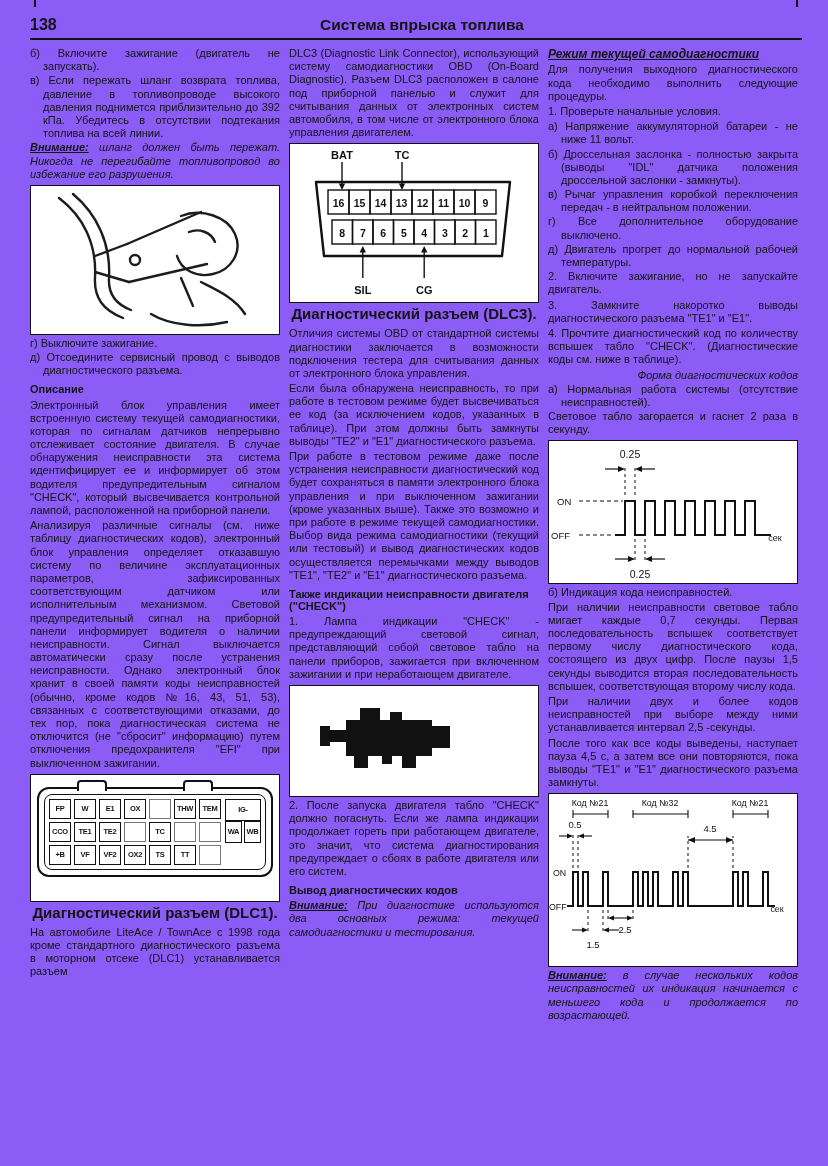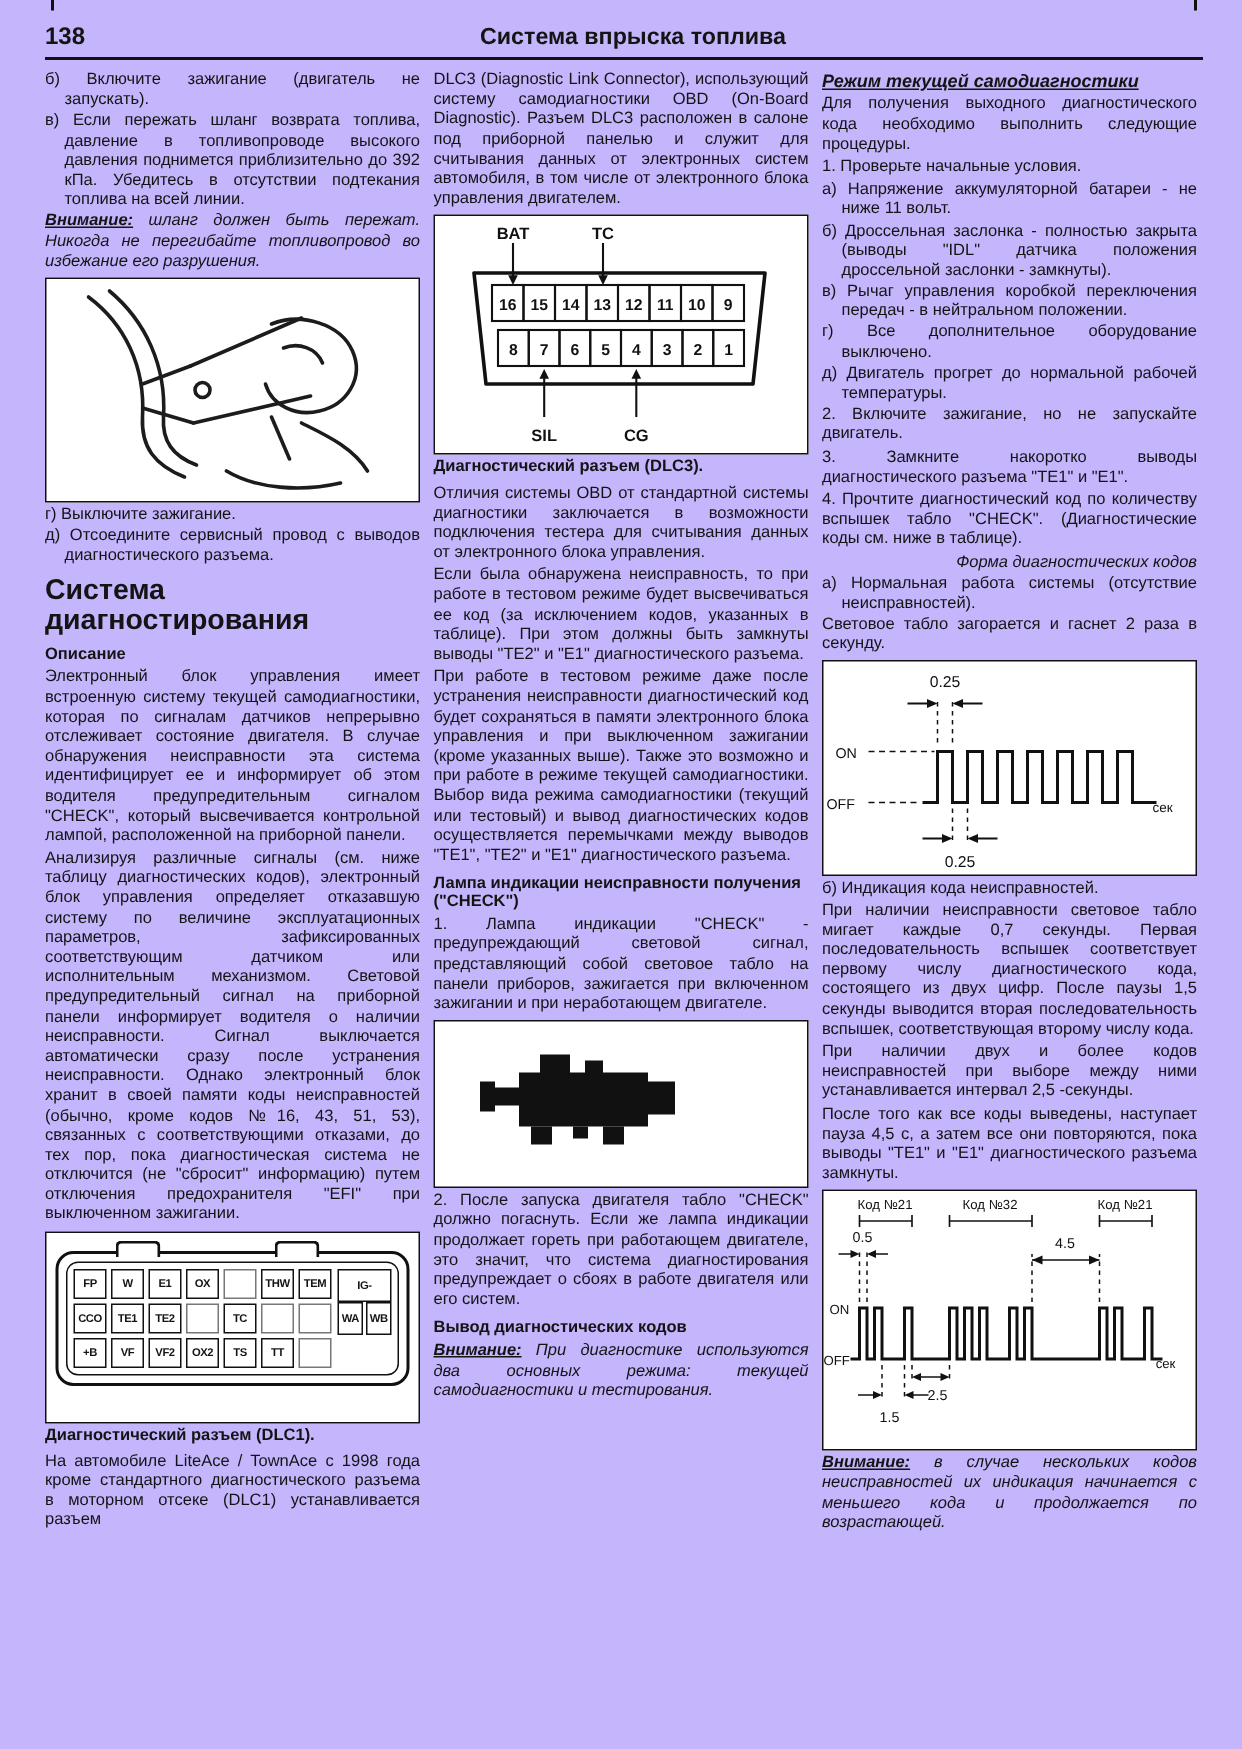--- a/index.html
+++ b/index.html
@@ -1,17 +1,17 @@
 <!DOCTYPE html>
 <html><head>
 <meta charset="utf-8">
 <style>
   html,body{margin:0;padding:0;background:#d8d8d4;}
   .page{
-    width:828px;height:1166px;background:#c4b5fd;position:relative;
+    width:828px;height:1166px;background:#8b5cf6;position:relative;
     font-family:"Liberation Sans",sans-serif;color:#141414;overflow:hidden;
     box-sizing:border-box;
   }
   .hdr{
     margin:8px 26px 0 30px;display:flex;align-items:flex-end;position:relative;
     border-bottom:2.5px solid #111;padding-bottom:4px;height:26px;
   }
   .hdr .pnum{font-weight:bold;font-size:16px;}
   .hdr .ptitle{
     position:absolute;left:12px;right:0;text-align:center;font-weight:bold;font-size:15.5px;
@@ -22,21 +22,21 @@
   .p{margin:0 0 2px;}
   .li{padding-left:13px;text-indent:-13px;margin:0 0 1px;}
   .note-label{font-style:italic;font-weight:bold;text-decoration:underline;}
   .note-text{font-style:italic;}
   .h1{font-size:19px;font-weight:bold;line-height:1.05;margin:7px 0 4px;text-align:left;}
   .h2{font-size:11px;font-weight:bold;line-height:1.1;margin:6px 0 3px;text-align:left;}
   .h3-ital{font-size:12px;font-weight:bold;font-style:italic;text-decoration:underline;margin:0 0 2px;text-align:left;}
   .sub-ital{font-style:italic;margin:2px 0 1px;text-align:right;}
   .fig{border:1.6px solid #111;background:#fff;margin:4px 0 2px;overflow:hidden;}
   .fig svg{display:block;}
-  .fig-caption{font-weight:bold;font-size:11px;margin:1px 0 4px;text-align:left;}
+  .fig-caption{font-weight:bold;font-size:15px;margin:1px 0 4px;text-align:center;}
   svg text{font-family:"Liberation Sans",sans-serif;fill:#111;}
   
   .dlc1-wrap{padding:12px 6px 24px;}
   .dlc1-conn{border:2.2px solid #111;border-radius:12px;padding:5px;position:relative;background:#fff;}
   .dlc1-tab{position:absolute;top:-9px;width:26px;height:9px;border:2.2px solid #111;border-bottom:none;border-radius:4px 4px 0 0;background:#fff;}
   .dlc1-inner{border:1.6px solid #111;border-radius:8px;padding:4px;display:flex;gap:4px;}
   .dlc1-grid{display:grid;grid-template-columns:repeat(7,1fr);grid-auto-rows:20px;gap:3px;flex:1;}
   .pin{border:1.4px solid #111;display:flex;align-items:center;justify-content:center;
        font-size:7.5px;font-weight:bold;letter-spacing:-0.3px;background:#fff;}
   .pin.empty{border-color:#777;}
@@ -79,21 +79,20 @@
             <path d="M150,92 L162,120"></path>
             <path d="M170,96 C186,104 204,112 214,128"></path>
             <path d="M120,128 C140,140 170,142 196,136"></path>
           </g>
         </svg>
       </div>
 
       <p class="li">г) Выключите зажигание.</p>
       <p class="li">д) Отсоедините сервисный провод с выводов диагностического разъема.</p>
 
-      <div class="h1">Система диагностирования</div>
       <div class="h2">Описание</div>
 
       <p class="p">Электронный блок управления имеет встроенную систему текущей самодиагностики, которая по сигналам датчиков непрерывно отслеживает состояние двигателя. В случае обнаружения неисправности эта система идентифицирует ее и информирует об этом водителя предупредительным сигналом "CHECK", который высвечивается контрольной лампой, расположенной на приборной панели.</p>
       <p class="p">Анализируя различные сигналы (см. ниже таблицу диагностических кодов), электронный блок управления определяет отказавшую систему по величине эксплуатационных параметров, зафиксированных соответствующим датчиком или исполнительным механизмом. Световой предупредительный сигнал на приборной панели информирует водителя о наличии неисправности. Сигнал выключается автоматически сразу после устранения неисправности. Однако электронный блок хранит в своей памяти коды неисправностей (обычно, кроме кодов №16, 43, 51, 53), связанных с соответствующими отказами, до тех пор, пока диагностическая система не отключится (не "сбросит" информацию) путем отключения предохранителя "EFI" при выключенном зажигании.</p>
 
       <div class="fig dlc1-wrap">
         <div class="dlc1-conn">
           <span class="dlc1-tab" style="left:38px;"></span>
           <span class="dlc1-tab" style="right:58px;"></span>
           <div class="dlc1-inner">
@@ -195,21 +194,21 @@
           <path d="M134.2,102 l-3.2,6.5 h6.4 z" fill="#111"></path>
           <text x="134.2" y="150" text-anchor="middle" font-size="11" font-weight="bold">CG</text>
         </svg>
       </div>
       <div class="fig-caption">Диагностический разъем (DLC3).</div>
 
       <p class="p">Отличия системы OBD от стандартной системы диагностики заключается в возможности подключения тестера для считывания данных от электронного блока управления.</p>
       <p class="p">Если была обнаружена неисправность, то при работе в тестовом режиме будет высвечиваться ее код (за исключением кодов, указанных в таблице). При этом должны быть замкнуты выводы "ТЕ2" и "Е1" диагностического разъема.</p>
       <p class="p">При работе в тестовом режиме даже после устранения неисправности диагностический код будет сохраняться в памяти электронного блока управления и при выключенном зажигании (кроме указанных выше). Также это возможно и при работе в режиме текущей самодиагностики. Выбор вида режима самодиагностики (текущий или тестовый) и вывод диагностических кодов осуществляется перемычками между выводов "ТЕ1", "ТЕ2" и "Е1" диагностического разъема.</p>
 
-      <div class="h2">Лампа индикации неисправности получения ("CHECK")</div>
+      <div class="h2">Также индикации неисправности двигателя ("CHECK")</div>
       <p class="p">1. Лампа индикации "CHECK" - предупреждающий световой сигнал, представляющий собой световое табло на панели приборов, зажигается при включенном зажигании и при неработающем двигателе.</p>
 
       <div class="fig">
         <svg viewBox="0 0 246 110" width="246" height="110">
           <g fill="#111">
             <rect x="56" y="34" width="86" height="36"></rect>
             <rect x="70" y="22" width="20" height="14"></rect>
             <rect x="100" y="26" width="12" height="10"></rect>
             <path d="M142,40 h18 v22 h-18 z"></path>
             <rect x="40" y="44" width="16" height="12"></rect>

